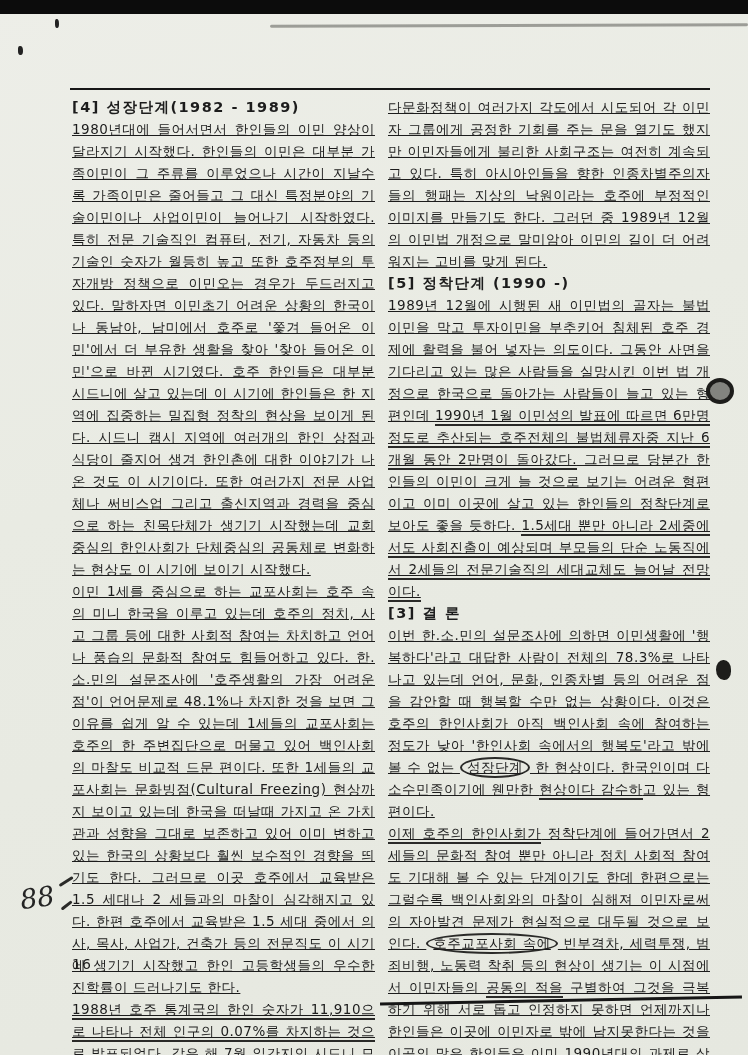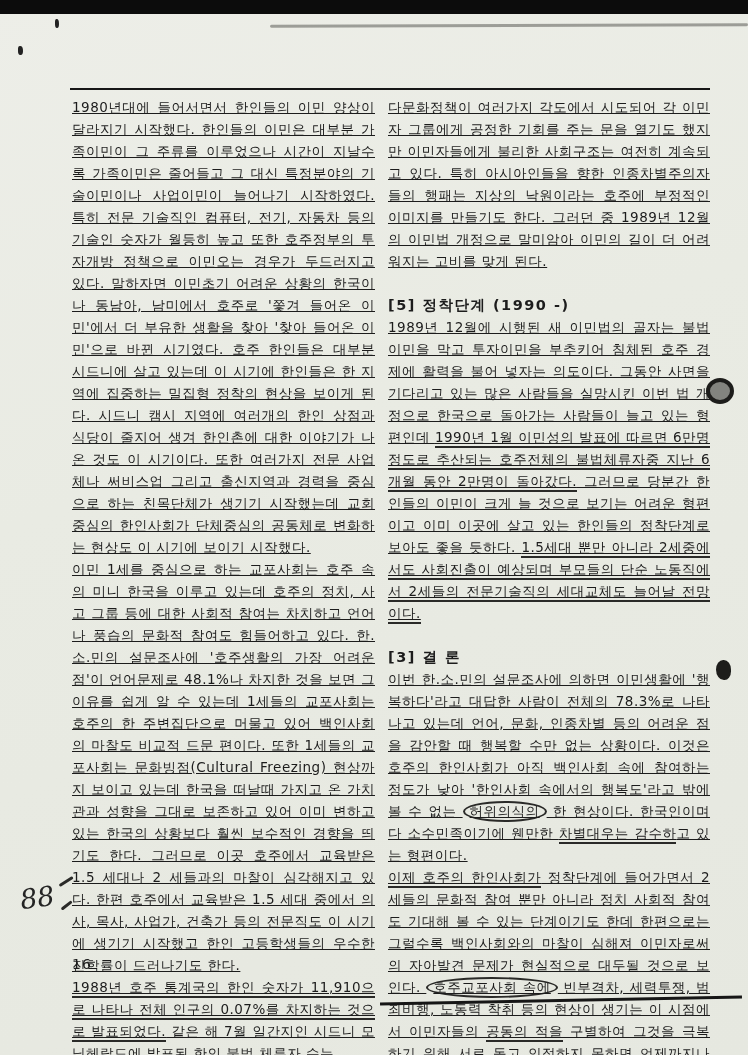--- a/index.html
+++ b/index.html
@@ -9,21 +9,21 @@
     font-family:"DejaVu Sans","Liberation Sans",sans-serif;
     color:#1c1c1c;
   }
   .scan-band{position:absolute;left:0;top:0;width:748px;height:14px;background:#0c0c0c;}
   .scan-smudge{position:absolute;left:270px;top:24px;width:478px;height:3px;background:rgba(60,60,55,.45);transform:rotate(-.2deg);border-radius:2px;}
   .scan-speck{position:absolute;background:#222;border-radius:40% 60% 50% 50%;}
   .rule{position:absolute;background:#161616;}
   .col{position:absolute;font-size:13.5px;line-height:22px;text-align:justify;letter-spacing:.5px;}
   .block{margin:0;}
   .heading{font-weight:bold;font-size:14.5px;letter-spacing:1.5px;}
-  .heading.gap{margin-top:22px;}
+  .heading.gap{}
   .para{margin:0;text-decoration:underline;}
   .u{border-bottom:2px solid #2a2a28;padding-bottom:1px;}
   .c{border:2px solid #2a2a28;border-radius:50%;padding:0 5px 1px 5px;}
   .pagenum{position:absolute;left:72px;top:956px;font-size:14px;letter-spacing:1px;}
   .margin-note{position:absolute;left:20px;top:882px;font-size:27px;font-style:italic;
     font-family:"DejaVu Serif","Liberation Serif",serif;transform:rotate(-8deg);color:#242424;}
   .pen-stroke{position:absolute;background:#2a2a28;border-radius:2px;}
   .ink-blot{position:absolute;width:15px;height:20px;background:#1d1d1b;border-radius:50% 50% 45% 55%;}
   .ink-ring{position:absolute;width:20px;height:18px;border:4px solid #1d1d1b;background:rgba(30,30,28,.5);border-radius:50%;}
   .footer-rule{transform:rotate(-1.1deg);}
@@ -34,30 +34,31 @@
 <div id="page">
 
   <div class="scan-band"></div>
   <div class="scan-smudge"></div>
   <div class="scan-speck" style="left:55px;top:19px;width:4px;height:9px;"></div>
   <div class="scan-speck" style="left:18px;top:46px;width:5px;height:9px;"></div>
 
   <div class="rule" style="left:70px;top:88px;width:640px;height:2px;"></div>
 
   <div class="col" id="col-left" style="left:72px;top:96px;width:303px;">
+      <div class="block heading">[4] 성장단계(1982 - 1989)</div>
       <div class="block para"><span>1980년대에 들어서면서 한인들의 이민 양상이 달라지기 시작했다.  한인들의 이민은 대부분 가족이민이 그 주류를 이루었으나 시간이 지날수록 가족이민은 줄어들고 그 대신 특정분야의 기술이민이나 사업이민이 늘어나기 시작하였다.  특히 전문 기술직인 컴퓨터, 전기, 자동차 등의 기술인 숫자가 월등히 높고 또한 호주정부의 투자개방 정책으로 이민오는 경우가 두드러지고 있다.  말하자면 이민초기 어려운 상황의 한국이나 동남아, 남미에서 호주로 '쫓겨 들어온 이민'에서 더 부유한 생활을 찾아 '찾아 들어온 이민'으로 바뀐 시기였다. 호주 한인들은 대부분 시드니에 살고 있는데 이 시기에 한인들은 한 지역에 집중하는 밀집형 정착의 현상을 보이게 된다.  시드니 캠시 지역에 여러개의 한인 상점과 식당이 줄지어 생겨 한인촌에 대한 이야기가 나온 것도 이 시기이다.  또한 여러가지 전문 사업체나 써비스업 그리고 출신지역과 경력을 중심으로 하는 친목단체가 생기기 시작했는데 교회중심의 한인사회가 단체중심의 공동체로 변화하는 현상도 이 시기에 보이기 시작했다.</span></div>
       <div class="block para"><span>이민 1세를 중심으로 하는 교포사회는 호주 속의 미니 한국을 이루고 있는데 호주의 정치, 사고 그룹 등에 대한 사회적 참여는 차치하고 언어나 풍습의 문화적 참여도 힘들어하고 있다.  한.소.민의 설문조사에 '호주생활의 가장 어려운 점'이 언어문제로 48.1%나 차지한 것을 보면 그 이유를 쉽게 알 수 있는데 1세들의 교포사회는 호주의 한 주변집단으로 머물고 있어 백인사회의 마찰도 비교적 드문 편이다.  또한 1세들의 교포사회는 문화빙점(Cultural Freezing) 현상까지 보이고 있는데 한국을 떠날때 가지고 온 가치관과 성향을 그대로 보존하고 있어 이미 변하고 있는 한국의 상황보다 훨씬 보수적인 경향을 띄기도 한다.  그러므로 이곳 호주에서 교육받은 1.5 세대나 2 세들과의 마찰이 심각해지고 있다.  한편 호주에서 교육받은 1.5 세대 중에서 의사, 목사, 사업가, 건축가 등의 전문직도 이 시기에 생기기 시작했고 한인 고등학생들의 우수한 진학률이 드러나기도 한다.</span></div>
       <div class="block para"><span class="u">1988년 호주 통계국의 한인 숫자가 11,910으로 나타나 전체 인구의 0.07%를 차지하는 것으로 발표되었다.</span><span> 같은 해 7월 일간지인 시드니 모닝헤랄드에 발표된 한인 불법 체류자 수는 </span></div>
     </div>
   <div class="col" id="col-right" style="left:388px;top:96px;width:322px;">
       <div class="block para"><span>다문화정책이 여러가지 각도에서 시도되어 각 이민자 그룹에게 공정한 기회를 주는 문을 열기도 했지만 이민자들에게 불리한 사회구조는 여전히 계속되고 있다.  특히 아시아인들을 향한 인종차별주의자들의 행패는 지상의 낙원이라는 호주에 부정적인 이미지를 만들기도 한다.  그러던 중 1989년 12월의 이민법 개정으로 말미암아 이민의 길이 더 어려워지는 고비를 맞게 된다.</span></div>
       <div class="block heading gap">[5] 정착단계 (1990 -)</div>
       <div class="block para"><span>1989년 12월에 시행된 새 이민법의 골자는 불법 이민을 막고 투자이민을 부추키어 침체된 호주 경제에 활력을 불어 넣자는 의도이다.  그동안 사면을 기다리고 있는 많은 사람들을 실망시킨 이번 법 개정으로 한국으로 돌아가는 사람들이 늘고 있는 형편인데 </span><span class="u">1990년 1월 이민성의 발표에 따르면 6만명 정도로 추산되는 호주전체의 불법체류자중 지난 6개월 동안 2만명이 돌아갔다.</span><span> 그러므로 당분간 한인들의 이민이 크게 늘 것으로 보기는 어려운 형편이고 이미 이곳에 살고 있는 한인들의 정착단계로 보아도 좋을 듯하다.  </span><span class="u">1.5세대 뿐만 아니라 2세중에서도 사회진출이 예상되며 부모들의 단순 노동직에서 2세들의 전문기술직의 세대교체도 늘어날 전망이다.</span></div>
       <div class="block heading gap">[3] 결  론</div>
-      <div class="block para"><span> 이번 한.소.민의 설문조사에 의하면 이민생활에 '행복하다'라고 대답한 사람이 전체의 78.3%로 나타나고 있는데 언어, 문화, 인종차별 등의 어려운 점을 감안할 때 행복할 수만 없는 상황이다.  이것은 호주의 한인사회가 아직 백인사회 속에 참여하는 정도가 낮아 '한인사회 속에서의 행복도'라고 밖에 볼 수 없는 </span><span class="c">허위의식의</span><span> 한 현상이다.  한국인이며 다 소수민족이기에 웬만한 </span><span class="u">차별대우는 감수하</span><span>고 있는 형편이다.</span></div>
+      <div class="block para"><span> 이번 한.소.민의 설문조사에 의하면 이민생활에 '행복하다'라고 대답한 사람이 전체의 78.3%로 나타나고 있는데 언어, 문화, 인종차별 등의 어려운 점을 감안할 때 행복할 수만 없는 상황이다.  이것은 호주의 한인사회가 아직 백인사회 속에 참여하는 정도가 낮아 '한인사회 속에서의 행복도'라고 밖에 볼 수 없는 </span><span class="c">성장단계</span><span> 한 현상이다.  한국인이며 다 소수민족이기에 웬만한 </span><span class="u">현상이다 감수하</span><span>고 있는 형편이다.</span></div>
       <div class="block para"><span class="u">이제 호주의 한인사회가</span><span> 정착단계에 들어가면서 2세들의 문화적 참여 뿐만 아니라 정치 사회적 참여도 기대해 볼 수 있는 단계이기도 한데 한편으로는 그럴수록 백인사회와의 마찰이 심해져 이민자로써의 자아발견 문제가 현실적으로 대두될 것으로 보인다. </span><span class="c">호주교포사회 속에</span><span> 빈부격차, 세력투쟁, 범죄비행, 노동력 착취 등의 현상이 생기는 이 시점에서 이민자들의 </span><span class="u">공동의 적을</span><span> 구별하여 그것을 극복하기 위해 서로 돕고 인정하지 못하면 언제까지나 한인들은 이곳에 이민자로 밖에 남지못한다는 것을 이곳의 많은 한인들은 이미 1990년대의 과제로 삼고 있는듯 하다.</span></div>
     </div>
 
   <div class="margin-note">88</div>
   <div class="pen-stroke" style="left:58px;top:880px;width:16px;height:2.5px;transform:rotate(-32deg);"></div>
   <div class="pen-stroke" style="left:60px;top:904px;width:13px;height:2.5px;transform:rotate(-38deg);"></div>
 
   <div class="ink-ring" style="left:706px;top:378px;"></div>
   <div class="ink-blot" style="left:716px;top:660px;"></div>
 

